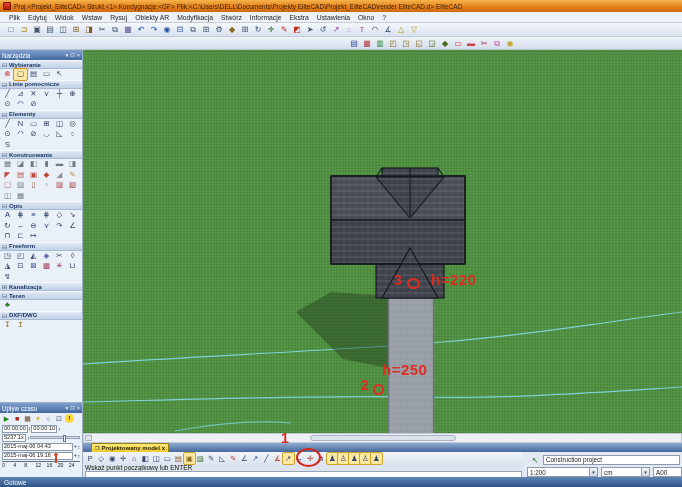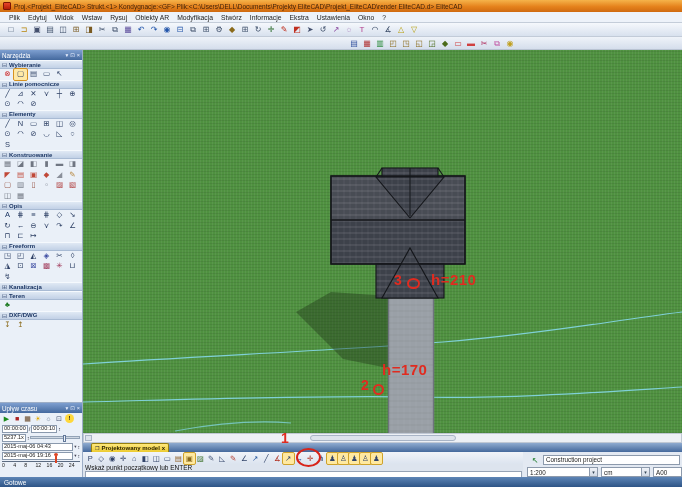--- a/index.html
+++ b/index.html
@@ -436,22 +436,22 @@
         <line x1="327" y1="118" x2="327" y2="166"></line>
         <rect x="293" y="214" width="68" height="34" fill="url(#roofhatch)"></rect>
         <polygon points="299,248 355,248 327,198" fill="url(#roofhatch)"></polygon>
         <line x1="248" y1="170" x2="382" y2="170" stroke-width="1.6"></line>
         <rect x="248" y="126" width="134" height="88" fill="none" stroke-width="1.4"></rect>
       </g>
     </svg>
 
     <div class="ann" style="left:311px;top:222px">3</div>
     <div class="redcirc" style="left:324px;top:228px;width:13px;height:11px"></div>
-    <div class="annh" style="left:348px;top:221px">h=210</div>
-    <div class="annh" style="left:299px;top:311px">h=170</div>
+    <div class="annh" style="left:348px;top:221px">h=220</div>
+    <div class="annh" style="left:299px;top:311px">h=250</div>
     <div class="ann" style="left:278px;top:327px">2</div>
     <div class="redcirc" style="left:290px;top:334px;width:11px;height:11px"></div>
   </div>
 
   <div class="hscroll">
     <span class="hleft"></span>
     <span class="hthumb"></span>
   </div>
 
   <div class="tabbar">

